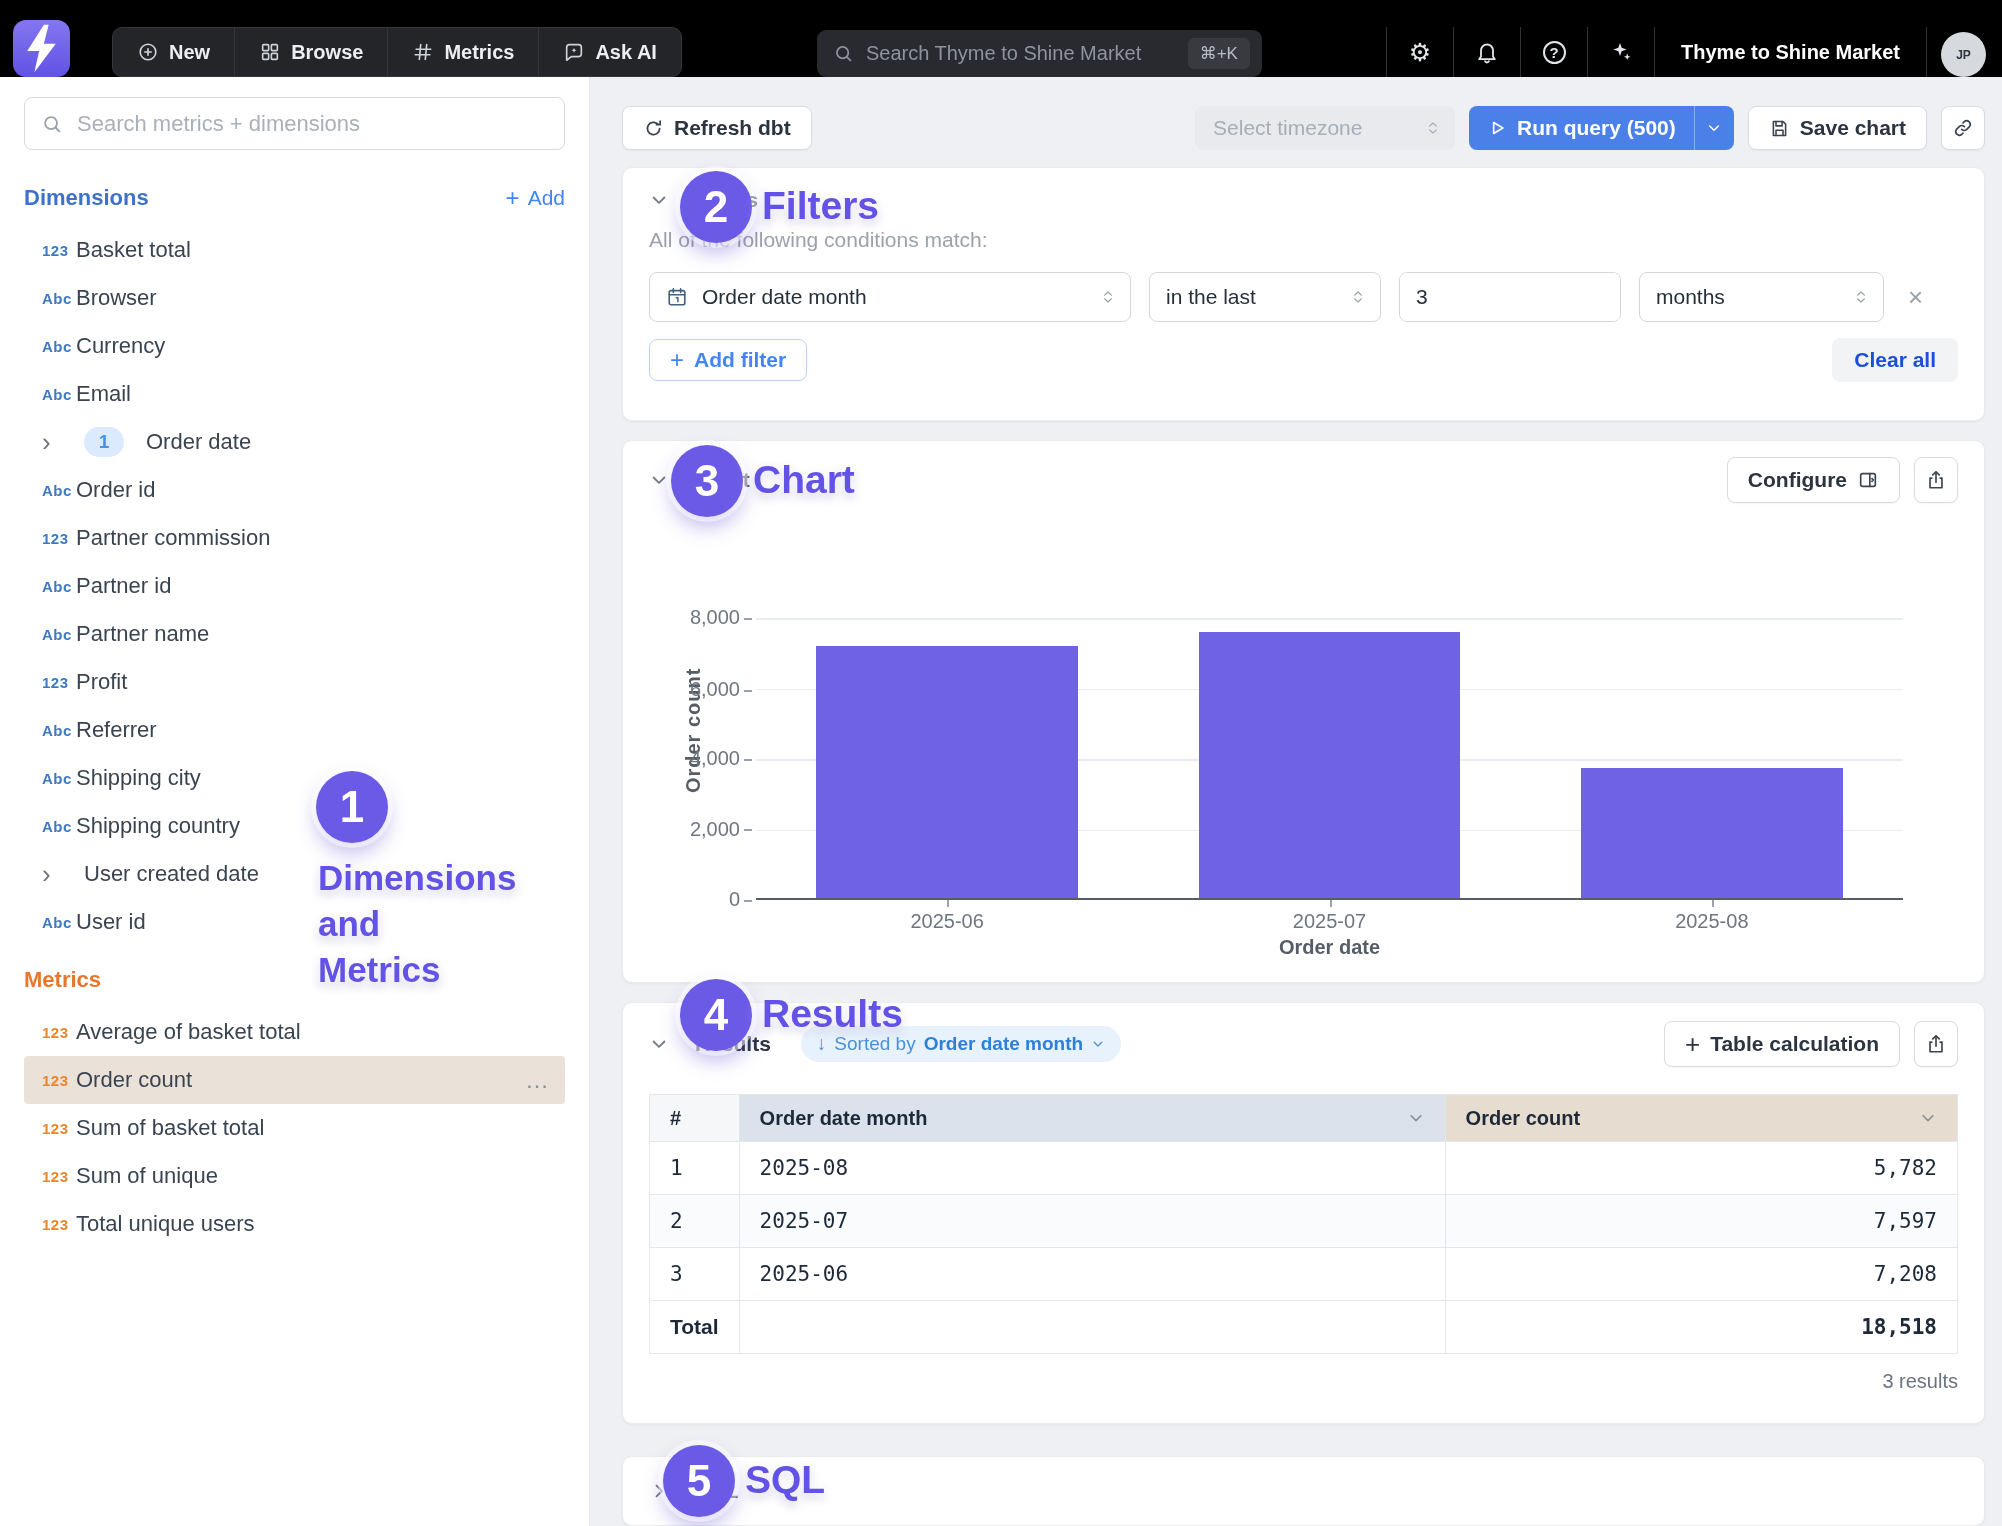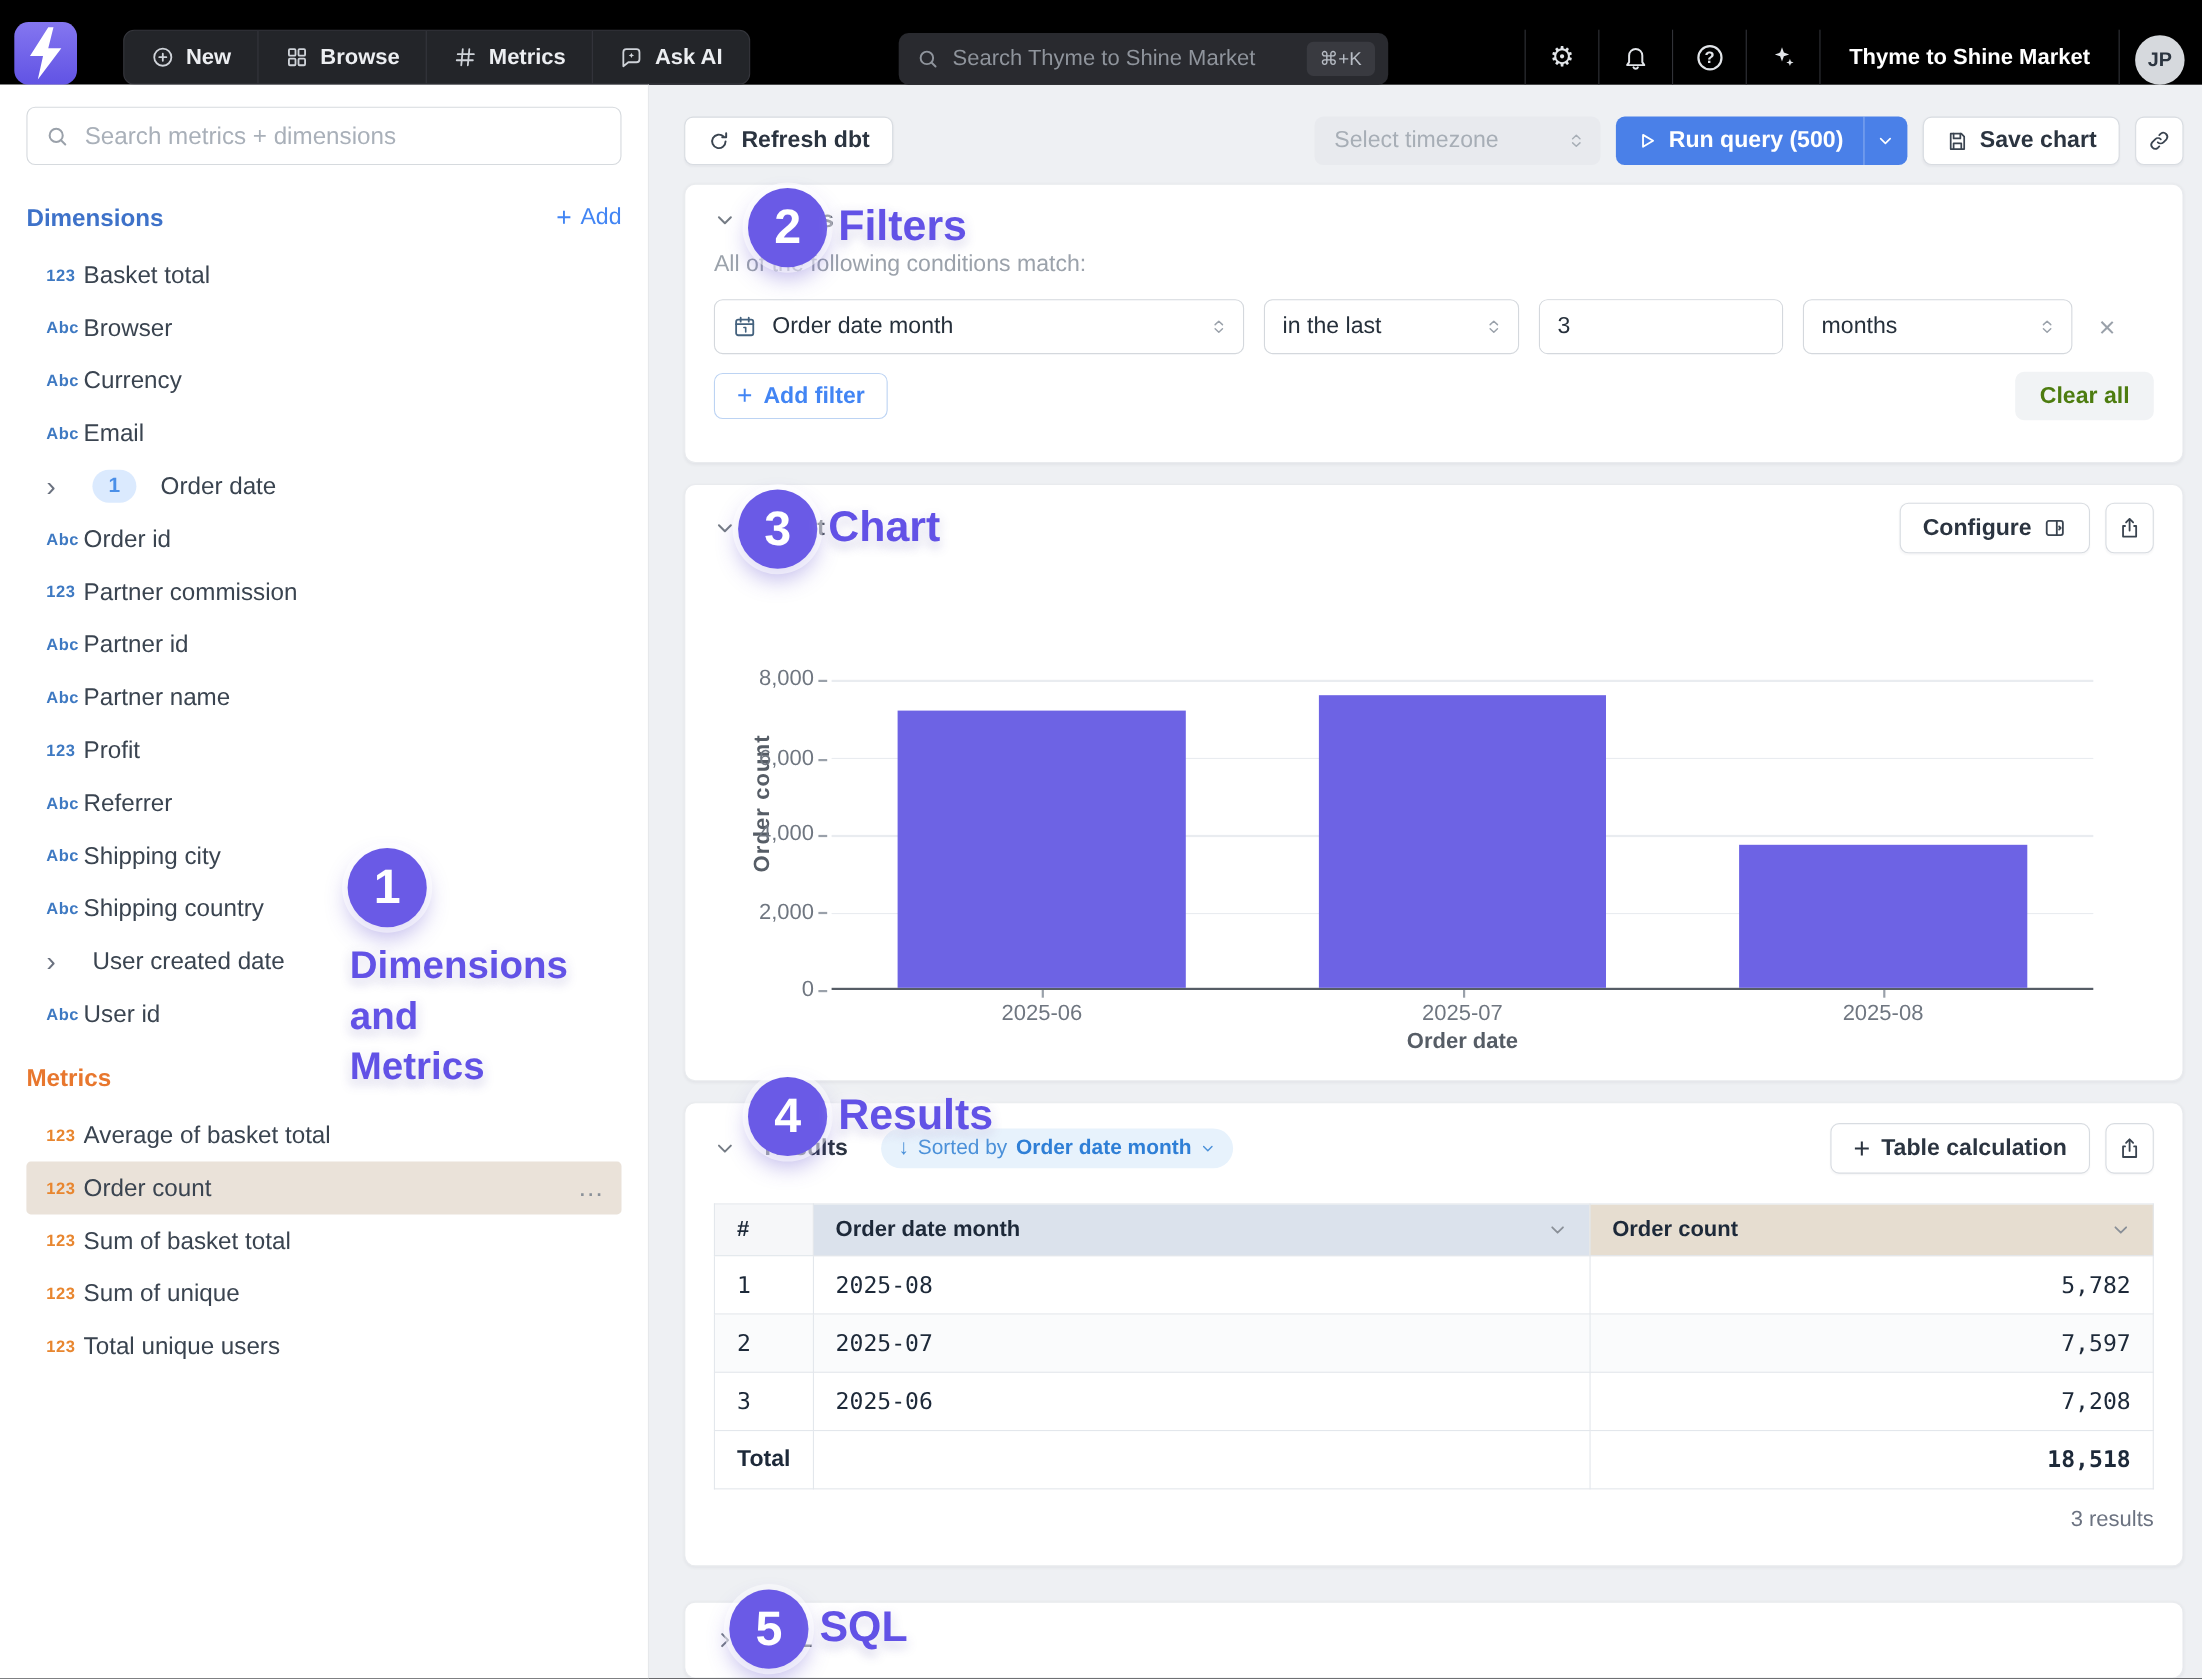--- a/index.html
+++ b/index.html
@@ -19,21 +19,21 @@
   .nav-search .ic { width:21px; height:21px; color:#8f949c; flex:0 0 auto; }
   .nav-search input { flex:1; background:transparent; border:none; outline:none; color:#e8eaee; font-size:20px; padding:0 12px; font-family:inherit; }
   .nav-search input::placeholder { color:#8f949c; }
   .kbd-pill { background:#393a40; color:#b8bdc5; border-radius:6px; height:31px; padding:0 12px; display:flex; align-items:center; font-size:17px; }
   .nav-right { display:flex; align-items:center; margin-left:auto; height:50px; border-left:1px solid #313238; border-right:1px solid #313238; }
   .nav-cell { width:67px; height:50px; display:flex; align-items:center; justify-content:center; border-right:1px solid #313238; color:#e2e5e9; cursor:pointer; }
   .nav-cell .ic { width:24px; height:24px; }
   .gear-glyph { font-size:25px; line-height:1; color:#e2e5e9; }
   .help-circ { width:23px; height:23px; border:2px solid #e2e5e9; border-radius:50%; display:flex; align-items:center; justify-content:center; font-size:15px; font-weight:bold; }
   .org-cell { padding:0 26px; height:50px; display:flex; align-items:center; color:#ffffff; font-size:20px; font-weight:bold; }
-  .avatar { width:45px; height:45px; border-radius:50%; background:#d6d9dd; color:#2c3540; font-weight:bold; font-size:18px; display:flex; align-items:center; justify-content:center; margin-left:14px; flex:0 0 auto; }
+  .avatar { width:45px; height:45px; border-radius:50%; background:#d6d9dd; color:#2c3540; font-weight:bold; font-size:12px; display:flex; align-items:center; justify-content:center; margin-left:14px; flex:0 0 auto; }
 
   
   .content { display:flex; height:1449px; }
   .sidebar { width:590px; background:#ffffff; border-right:1px solid #e6e8eb; padding:0 24px; flex:0 0 auto; }
   .main { flex:1; padding:29px 17px 0 32px; overflow:hidden; }
 
   
   .breadcrumb { display:flex; gap:12px; margin-top:28px; font-size:25px; align-items:baseline; }
   .breadcrumb .bc-root, .breadcrumb .bc-sep { color:#9aa1aa; }
   .breadcrumb .bc-cur { color:#1f2937; font-weight:bold; }
@@ -90,21 +90,21 @@
   .sel-field { width:482px; }
   .sel-field .ic.cal { width:22px; height:22px; color:#44627e; margin-right:14px; }
   .sel-op { width:232px; }
   .sel-unit { width:245px; }
   .num-input { width:222px; height:50px; border:1px solid #d4d8dd; border-radius:8px; display:flex; overflow:hidden; background:#fff; }
   .num-input input { flex:1; border:none; outline:none; font-size:21px; padding:0 16px; color:#26303b; font-family:inherit; }
   .filter-x { margin-left:6px; color:#9aa1aa; font-size:26px; cursor:pointer; }
   .filter-foot { display:flex; margin-top:16px; align-items:center; }
   .add-filter { height:42px; border:1px solid #bcd3f3; border-radius:8px; background:#fff; color:#4285f4; font-size:21px; font-weight:bold; display:flex; align-items:center; gap:10px; padding:0 20px; cursor:pointer; }
   .add-filter .plus { font-size:24px; font-weight:normal; }
-  .clear-all { margin-left:auto; height:44px; background:#f1f3f5; border-radius:8px; color:#4d7c0f; font-size:21px; font-weight:bold; display:flex; align-items:center; padding:0 22px; cursor:pointer; }
+  .clear-all { margin-left:auto; height:44px; background:#f1f3f5; border-radius:8px; color:#1d4ed8; font-size:21px; font-weight:bold; display:flex; align-items:center; padding:0 22px; cursor:pointer; }
 
   
   .chart-card { height:543px; padding:16px 26px 0; margin-bottom:19px; }
   .chart-head { display:flex; align-items:center; height:46px; }
   .chart-actions { margin-left:auto; display:flex; }
   .configure-btn { height:46px; }
   .configure-btn .ic { width:22px; height:22px; }
   .share-btn { width:44px; height:46px; padding:0; }
   .plot-wrap { display:flex; margin:115px 55px 0 0; }
   .y-col { width:107px; position:relative; flex:0 0 auto; }

